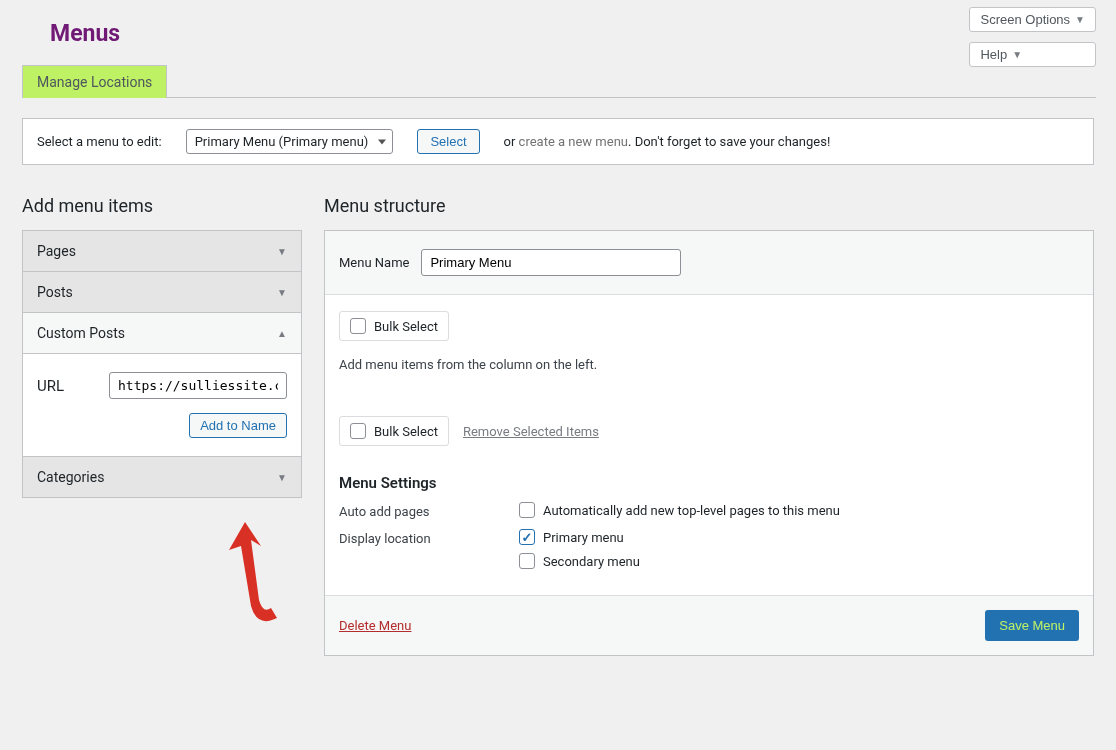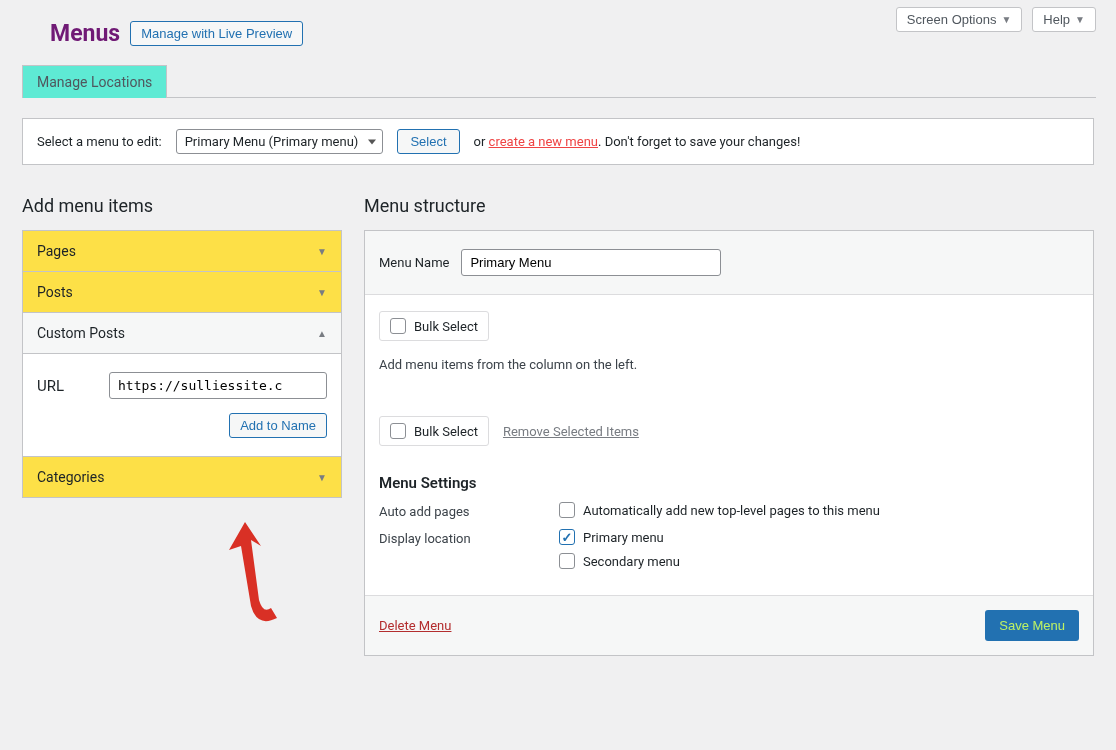--- a/index.html
+++ b/index.html
@@ -1,43 +1,43 @@
 <!DOCTYPE html>
 <html><head>
   <meta charset="utf-8">
   <style>
     * { box-sizing: border-box; margin: 0; padding: 0; }
     body { font-family: -apple-system, BlinkMacSystemFont, "Segoe UI", Roboto, sans-serif; font-size: 13px; color: #1d2327; background: #f0f0f1; width: 1116px; height: 750px; overflow: hidden; position: relative; }
     
-    .top-buttons { position: absolute; top: 7px; right: 20px; display: flex; gap: 10px; }
+    .top-buttons { position: absolute; top: 7px; right: 20px; display: flex; gap: 10px; flex-direction: column; }
     .screen-opts-btn, .help-btn { background: #fff; border: 1px solid #c3c4c7; border-radius: 3px; padding: 4px 10px; font-size: 13px; color: #50575e; cursor: pointer; display: flex; align-items: center; gap: 5px; }
     .screen-opts-btn span.arrow, .help-btn span.arrow { font-size: 10px; color: #787c82; }
     
     .page-title { padding: 20px 0 0 22px; display: flex; align-items: center; gap: 10px; }
     .page-title h1 { font-size: 23px; font-weight: 700; color: #701a75; margin-left: 28px; }
     .live-preview-btn { border: 1px solid #2271b1; color: #2271b1; background: #f6f7f7; padding: 4px 10px; font-size: 13px; border-radius: 3px; cursor: pointer; }
     
     .nav-tabs { margin: 18px 0 0 22px; display: flex; border-bottom: 1px solid #c3c4c7; width: calc(100% - 42px); }
-    .nav-tab { padding: 8px 14px; background: #5eead4; border: 1px solid #c3c4c7; border-bottom: none; margin-right: 6px; font-size: 14px; color: #50575e; cursor: pointer; margin-bottom: -1px; }
+    .nav-tab { padding: 8px 14px; background: #bef264; border: 1px solid #c3c4c7; border-bottom: none; margin-right: 6px; font-size: 14px; color: #50575e; cursor: pointer; margin-bottom: -1px; }
     .nav-tab.active { background: #f0f0f1; color: #1d2327; font-weight: 600; border-bottom: 1px solid #f0f0f1; }
     
-    .menu-select-bar { margin: 20px 22px 0 22px; background: #fff; border: 1px solid #c3c4c7; padding: 10px 14px; display: flex; align-items: center; gap: 14px; font-size: 13px; }
+    .menu-select-bar { margin: 20px 22px 0 22px; background: #fff; border: 1px solid #c3c4c7; padding: 10px 14px; display: flex; align-items: center; gap: 24px; font-size: 13px; }
     .menu-select-bar .dropdown { border: 1px solid #8c8f94; border-radius: 3px; padding: 4px 24px 4px 8px; background: #fff; font-size: 13px; position: relative; cursor: pointer; }
     .menu-select-bar .dropdown::after { content: ""; position: absolute; right: 6px; top: 50%; transform: translateY(-50%); border-left: 4px solid transparent; border-right: 4px solid transparent; border-top: 5px solid #555; }
     .select-btn { border: 1px solid #2271b1; color: #2271b1; background: #f6f7f7; padding: 4px 12px; border-radius: 3px; cursor: pointer; font-size: 13px; }
-    .menu-select-bar a { color: #ef4444; text-decoration: underline; cursor: pointer; }
+    .menu-select-bar a { color: #737373; cursor: pointer; }
     
     .columns { display: flex; margin: 30px 22px 0 22px; gap: 22px; }
     
-    .col-left { width: 320px; }
+    .col-left { width: 280px; }
     .col-left h2 { font-size: 18px; font-weight: 400; margin-bottom: 14px; color: #1d2327; }
     .accordion { border: 1px solid #c3c4c7; background: #fff; }
     .acc-item { border-bottom: 1px solid #c3c4c7; }
     .acc-item:last-child { border-bottom: none; }
-    .acc-header { padding: 12px 14px; display: flex; justify-content: space-between; align-items: center; cursor: pointer; font-size: 14px; background: #fde047; }
+    .acc-header { padding: 12px 14px; display: flex; justify-content: space-between; align-items: center; cursor: pointer; font-size: 14px; background: #e5e5e5; }
     .acc-header.active { background: #f6f7f7; }
     .acc-header .caret { font-size: 10px; color: #787c82; }
     .acc-body { padding: 18px 14px; border-top: 1px solid #c3c4c7; }
     .field-row { display: flex; align-items: center; margin-bottom: 14px; }
     .field-row label { width: 72px; font-size: 15px; }
     .field-row input { flex: 1; border: 1px solid #8c8f94; border-radius: 3px; padding: 5px 8px; font-size: 13px; font-family: inherit; width: 0; }
     .field-row input.mono { font-family: Consolas, Monaco, monospace; }
     .add-menu-btn { float: right; border: 1px solid #2271b1; color: #2271b1; background: #f6f7f7; padding: 4px 10px; border-radius: 3px; cursor: pointer; font-size: 13px; }
     .acc-body::after { content: ""; display: block; clear: both; }
     
@@ -80,21 +80,20 @@
     <span class="arrow">▼</span>
   </button>
   <button class="help-btn">
     <span>Help</span>
     <span class="arrow">▼</span>
   </button>
 </div>
 
 <div class="page-title">
   <h1>Menus</h1>
-  <button class="live-preview-btn">Manage with Live Preview</button>
 </div>
 
 <div class="nav-tabs">
   <div class="nav-tab">Manage Locations</div>
 </div>
 
 <div class="menu-select-bar">
   <span>Select a menu to edit:</span>
   <div class="dropdown">
     <span>Primary Menu (Primary menu)</span>

